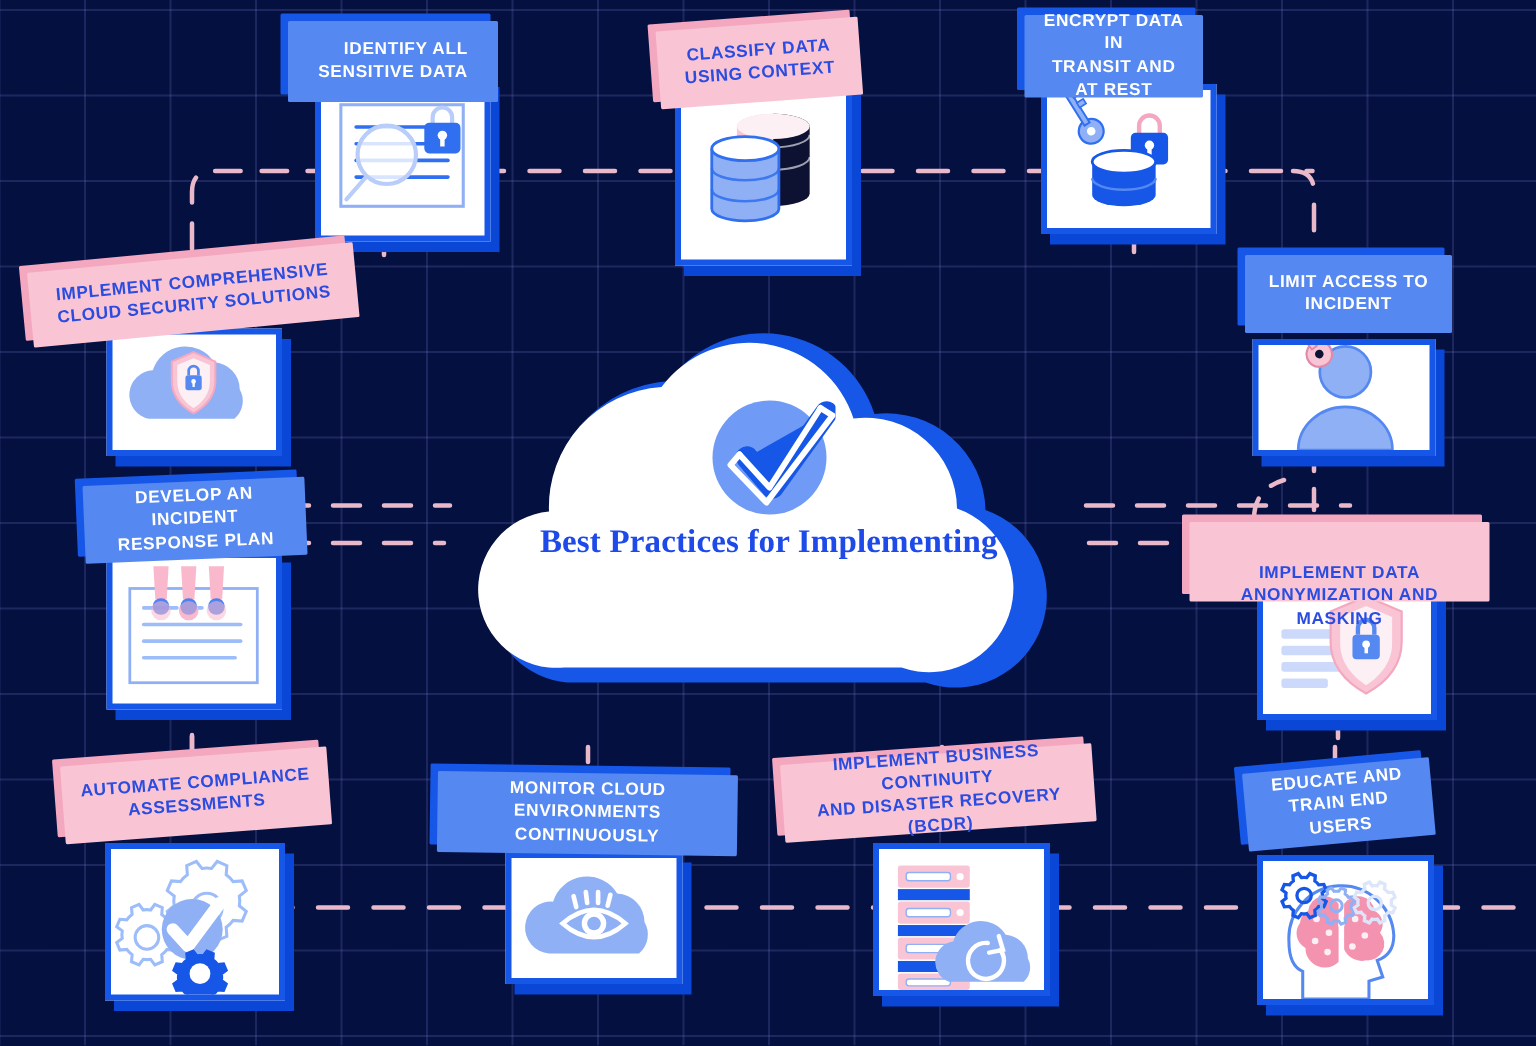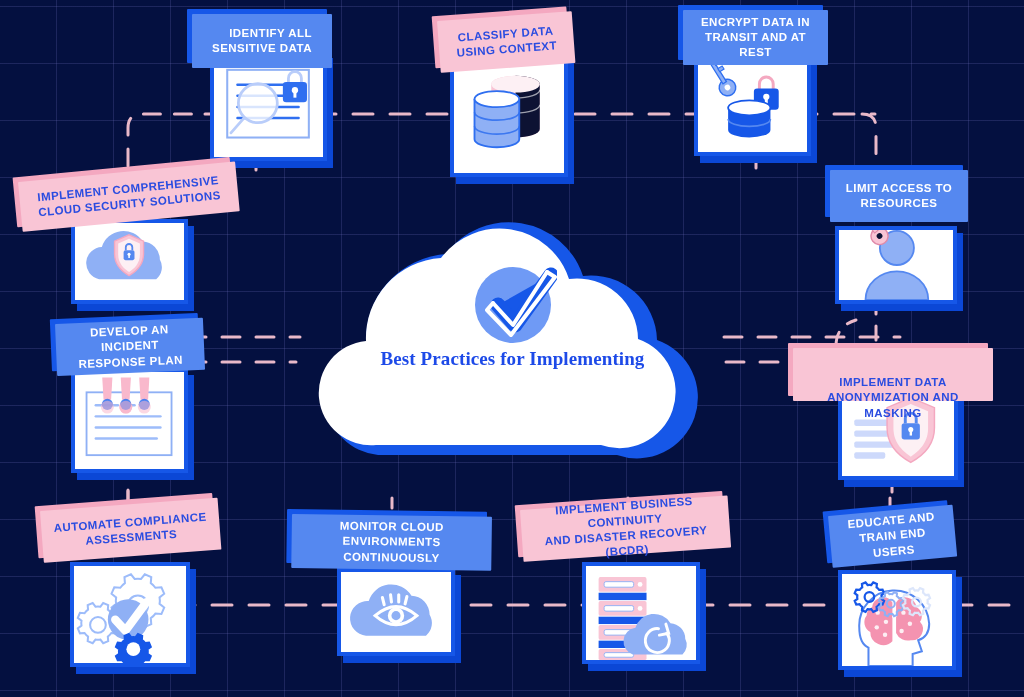--- a/index.html
+++ b/index.html
@@ -52,21 +52,21 @@
   .label.blue{ background:#5588f0; color:#ffffff; box-shadow:-5px -5px 0 0 #1657e8; }
   .label.pink{ background:#f9c5d5; color:#2a4ce0; box-shadow:-5px -5px 0 0 #f4a8c0; }
 
   
   #center-cloud{position:absolute;left:290px;top:215px;width:445px;height:250px;}
   #center-cloud .cloudsvg{position:absolute;inset:0;}
   .cloud-text{
     position:absolute;left:0;right:0;top:133px;text-align:center;
     color:#1d4ae8;
   }
-  .cloud-sub{font-family:"Liberation Serif",serif;font-size:19px;font-weight:bold;letter-spacing:.1px;}
+  .cloud-sub{font-family:"Liberation Serif",serif;font-size:22px;font-weight:bold;letter-spacing:.1px;}
   .cloud-title{font-family:"Liberation Serif",serif;font-size:29px;font-weight:bold;margin-top:4px;letter-spacing:.2px;}
 </style>
 </head>
 <body>
 
 <div id="stage">
 
   <div class="grid"></div>
 
   <svg class="connectors" viewBox="0 0 1024 697">
@@ -176,21 +176,21 @@
           <rect x="11" y="-9" width="7" height="4" fill="#8fb0f5" stroke="#2f6ff0" stroke-width="1.2"></rect>
           <rect x="11" y="-1" width="5.5" height="4" fill="#8fb0f5" stroke="#2f6ff0" stroke-width="1.2"></rect>
         </g>
         <g>
           <path d="M32,52 v24 a23,8.2 0 0 0 46,0 v-24" fill="#1657e8"></path>
           <ellipse cx="55" cy="52" rx="23" ry="8.2" fill="#ffffff" stroke="#1657e8" stroke-width="2"></ellipse>
           <path d="M32,64 a23,8.2 0 0 0 46,0" fill="none" stroke="#5588f0" stroke-width="1.8"></path>
         </g>
       </svg>
     </div>
-    <div class="label blue" style="left:5px;top:0px;width:145px;height:55px;">
+    <div class="label blue" style="left:5px;top:0px;width:119px;height:55px;">
       <span style="white-space:pre-line;">ENCRYPT DATA IN
 TRANSIT AND AT REST</span>
     </div>
   </div>
 
   <div class="node" style="left:18px;top:163px;width:225px;height:140px;">
     <div class="card" style="left:53px;top:56px;width:117px;height:85px;">
       <svg viewBox="0 0 117 85">
         <path d="M25,62 a18,18 0 0 1 3,-35.6 a25,25 0 0 1 45,-6 a20,20 0 0 1 19,20 a17,17 0 0 1 -4,21.6 z" fill="#8fb0f5"></path>
         <g transform="translate(42,13)">
@@ -218,21 +218,21 @@
           <circle cx="10" cy="24" r="9.5" fill="#f9c5d5" stroke="#e08aa8" stroke-width="1.6"></circle>
           <circle cx="10" cy="24" r="3.2" fill="#0d1233"></circle>
           <rect x="7.8" y="-8" width="4.6" height="26" fill="#f9c5d5" stroke="#e08aa8" stroke-width="1.3"></rect>
           <rect x="12" y="-7" width="7" height="4" fill="#f9c5d5" stroke="#e08aa8" stroke-width="1.1"></rect>
           <rect x="12" y="1" width="5.5" height="4" fill="#f9c5d5" stroke="#e08aa8" stroke-width="1.1"></rect>
         </g>
       </svg>
     </div>
     <div class="label blue" style="left:6px;top:0px;width:138px;height:52px;">
       <span style="white-space:pre-line;">LIMIT ACCESS TO
-RESOURCES</span>
+INCIDENT</span>
     </div>
   </div>
 
   <div class="node" style="left:55px;top:320px;width:160px;height:160px;">
     <div class="card" style="left:16px;top:48px;width:117px;height:105px;">
       <svg viewBox="0 0 117 105">
         <rect x="12" y="22" width="92" height="68" fill="#fff" stroke="#8fb0f5" stroke-width="2"></rect>
         <g stroke="#9dbcfa" stroke-width="2.6" stroke-linecap="round">
           <path d="M22,36 h24"></path>
             <path d="M54,36 h10"></path>

